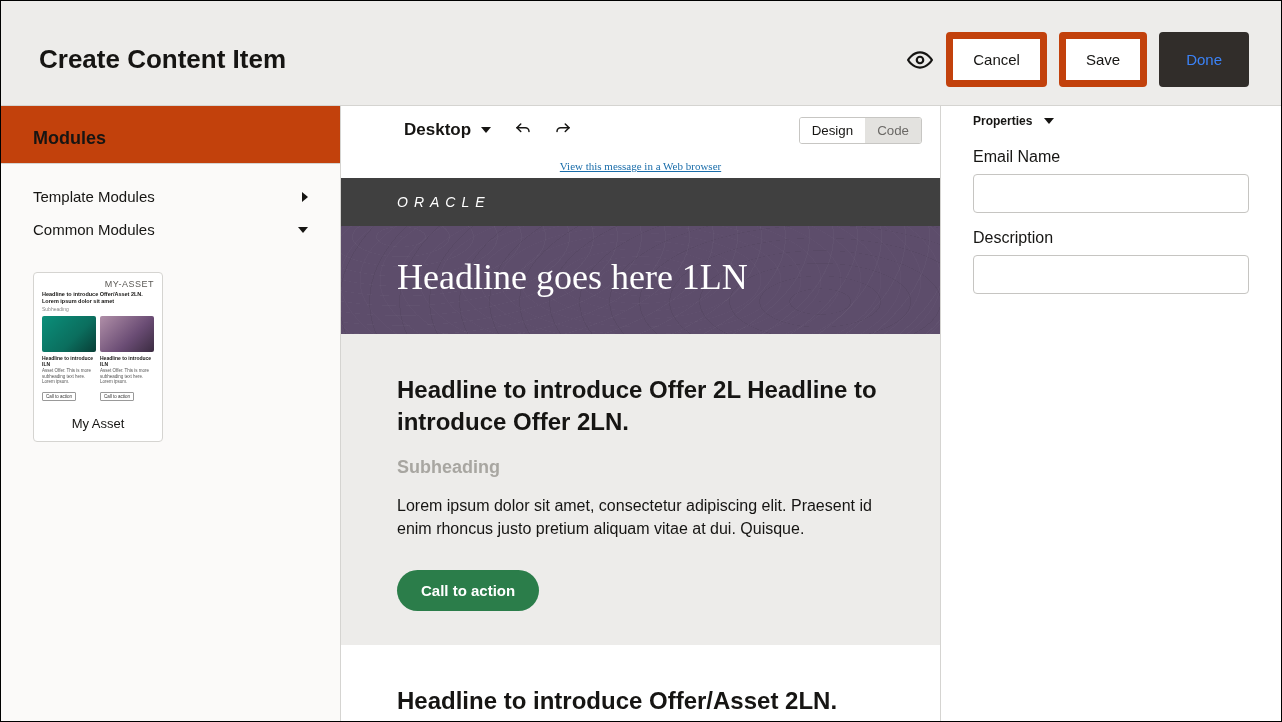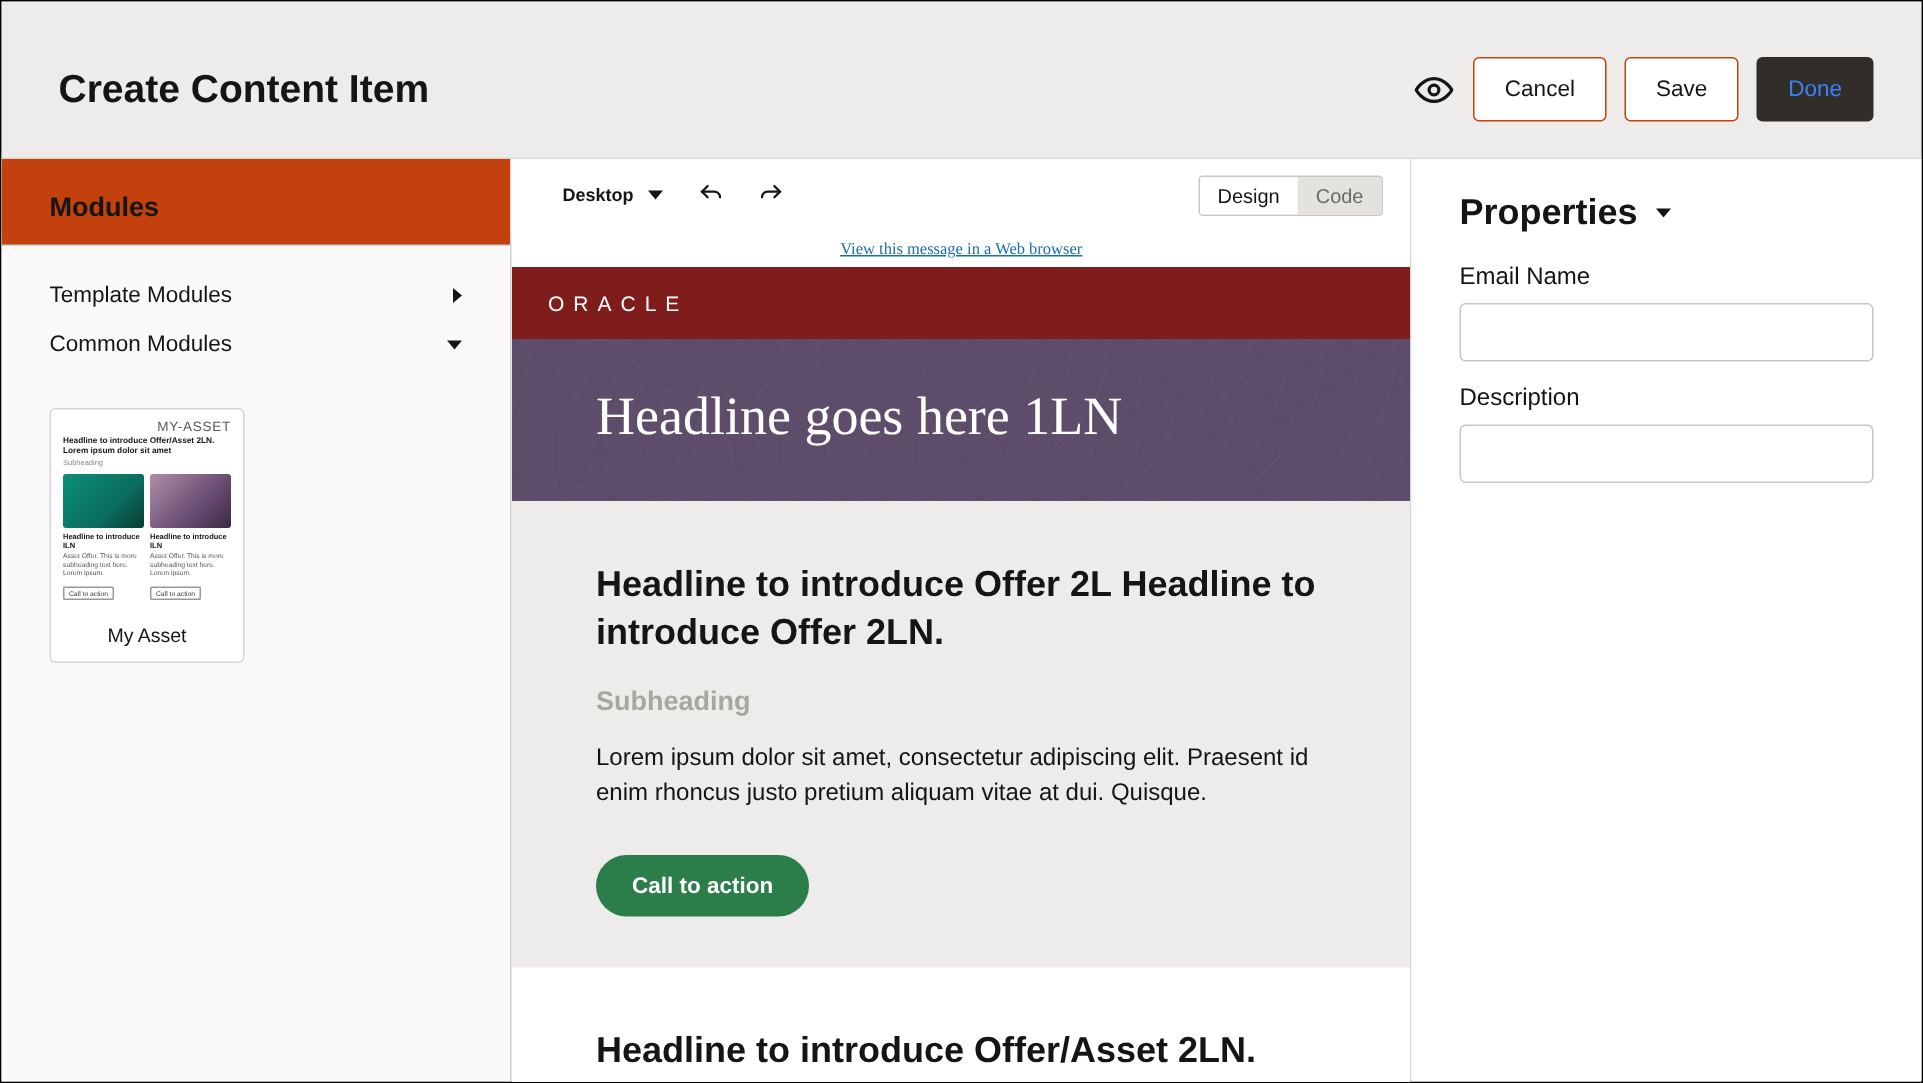--- a/index.html
+++ b/index.html
@@ -32,21 +32,21 @@
     display: flex;
     align-items: center;
     gap: 12px;
   }
   .icon-btn {
     width: 28px; height: 28px;
     display:flex; align-items:center; justify-content:center;
     cursor:pointer;
   }
   .btn {
-    border: 1px solid #c2410c;
+    border: 7px solid #c2410c;
     background: #fff;
     color:#161513;
     font-size: 15px;
     padding: 12px 20px;
     border-radius: 4px;
     cursor:pointer;
   }
   .btn.primary {
     background:#312d2a;
     color:#3b82f6;
@@ -173,23 +173,24 @@
     display:flex;
     align-items:center;
     height:48px;
     padding: 0 18px 0 34px;
     background:#fff;
   }
   .viewport-select {
     display:flex;
     align-items:center;
     gap:10px;
-    font-size:12px;
+    font-size:17px;
     font-weight:600;
     cursor:pointer;
+    margin-left:29px;
   }
   .toolbar-gap { width:22px; }
   .small-icon { width:20px; height:20px; display:flex; align-items:center; justify-content:center; cursor:pointer; }
   .toolbar-spacer { flex:1; }
   .seg {
     display:flex;
     border:1px solid #c7c6c3;
     border-radius:3px;
     overflow:hidden;
     font-size:13px;
@@ -219,22 +220,23 @@
   .webview-link {
     text-align:center;
     font-size:11px;
     padding: 6px 0;
     background:#fff;
   }
   .webview-link a { color:#1a6daa; text-decoration:underline; cursor:pointer;font-family:Liberation Serif, serif; }
 
   .email-body { background:#edecea; }
   .brand-bar {
-    background:#7f1d1d;
-    padding: 16px 24px;
+    background:#404040;
+    padding: 16px 56px;
+    font-style: italic;
   }
   .brand-logo {
     color:#fff;
     font-size:14px;
     letter-spacing:6px;
     font-weight:400;
     font-family: Arial, sans-serif;
   }
   .hero {
     position:relative;
@@ -305,23 +307,23 @@
 
   
   .right-panel {
     width:340px;
     background:#fff;
   }
   .props-head {
     display:flex;
     align-items:center;
     gap:12px;
-    font-size:24px;
+    font-size:12px;
     font-weight:600;
-    padding: 22px 28px 14px 32px;
+    padding: 8px 28px 14px 32px;
   }
   .field-group { padding: 6px 32px 10px; }
   .field-label { font-size:16px; margin-bottom:8px; color:#161513; }
   .text-input {
     width:100%;
     border:1px solid #c6c5c2;
     border-radius:4px;
     padding:10px 12px;
     font-size:15px;
     color:#161513;

